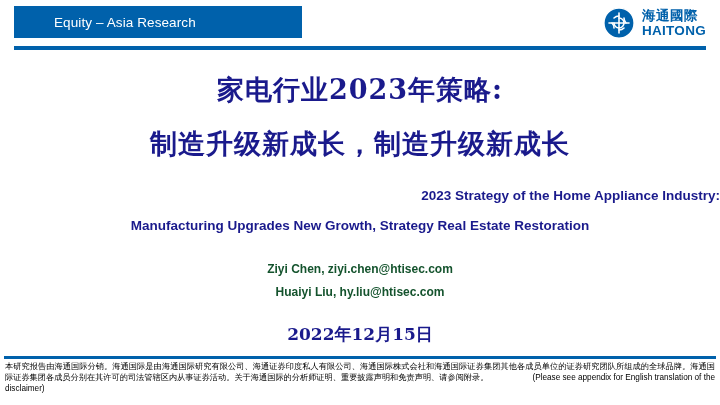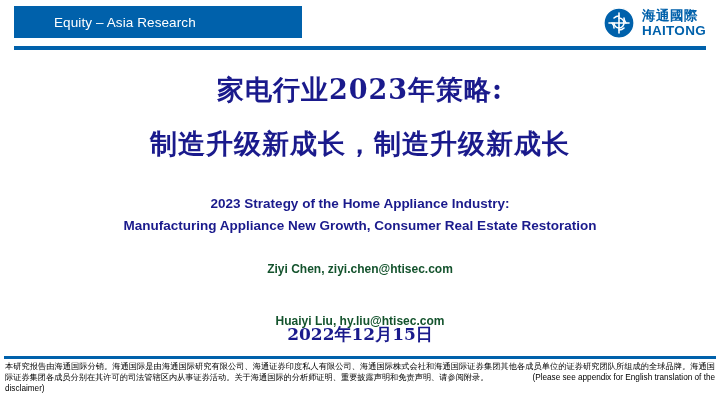--- a/index.html
+++ b/index.html
@@ -110,34 +110,34 @@
 
   .subtitle-en {
     position: absolute;
     left: 0;
     right: 0;
     text-align: center;
     color: #1a1a8c;
     font-weight: bold;
     font-size: 13.5px;
   }
-  .subtitle-en-1 { top: 196px; }
+  .subtitle-en-1 { top: 188px; text-align: right; }
   .subtitle-en-2 { top: 218px; }
 
   .author-line {
     position: absolute;
     left: 0;
     right: 0;
     text-align: center;
     color: #14532d;
     font-weight: bold;
     font-size: 12px;
   }
   .author-1 { top: 262px; }
-  .author-2 { top: 285px; margin-top: 29px; }
+  .author-2 { top: 285px; }
 
   .date-line {
     position: absolute;
     left: 0;
     right: 0;
     top: 323px;
     text-align: center;
     color: #1a1a8c;
     font-weight: bold;
     font-size: 17px;
@@ -197,21 +197,21 @@
       <span class="logo-en">HAITONG</span>
     </span>
   </div>
 
   <div class="header-rule"></div>
 
   <div class="title-cn title-cn-1">家电行业2023年策略:</div>
   <div class="title-cn title-cn-2">制造升级新成长，制造升级新成长</div>
 
   <div class="subtitle-en subtitle-en-1">2023 Strategy of the Home Appliance Industry:</div>
-  <div class="subtitle-en subtitle-en-2">Manufacturing Appliance New Growth, Consumer Real Estate Restoration</div>
+  <div class="subtitle-en subtitle-en-2">Manufacturing Upgrades New Growth, Strategy Real Estate Restoration</div>
 
   <div class="author-line author-1">Ziyi Chen, ziyi.chen@htisec.com</div>
   <div class="author-line author-2">Huaiyi Liu, hy.liu@htisec.com</div>
 
   <div class="date-line">2022年12月15日</div>
 
   <div class="footer-rule"></div>
   <div class="disclaimer"><span>本研究报告由海通国际分销。海通国际是由海通国际研究有限公司、海通证券印度私人有限公司、海通国际株式会社和海通国际证券集团其他各成员单位的证券研究团队所组成的全球品牌。海通国际证券集团各成员分别在其许可的司法管辖区内从事证券活动。关于海通国际的分析师证明、重要披露声明和免责声明、请参阅附录。</span><span class="disclaimer-en">(Please see appendix for English translation of the disclaimer)</span></div>
 
 </div>

